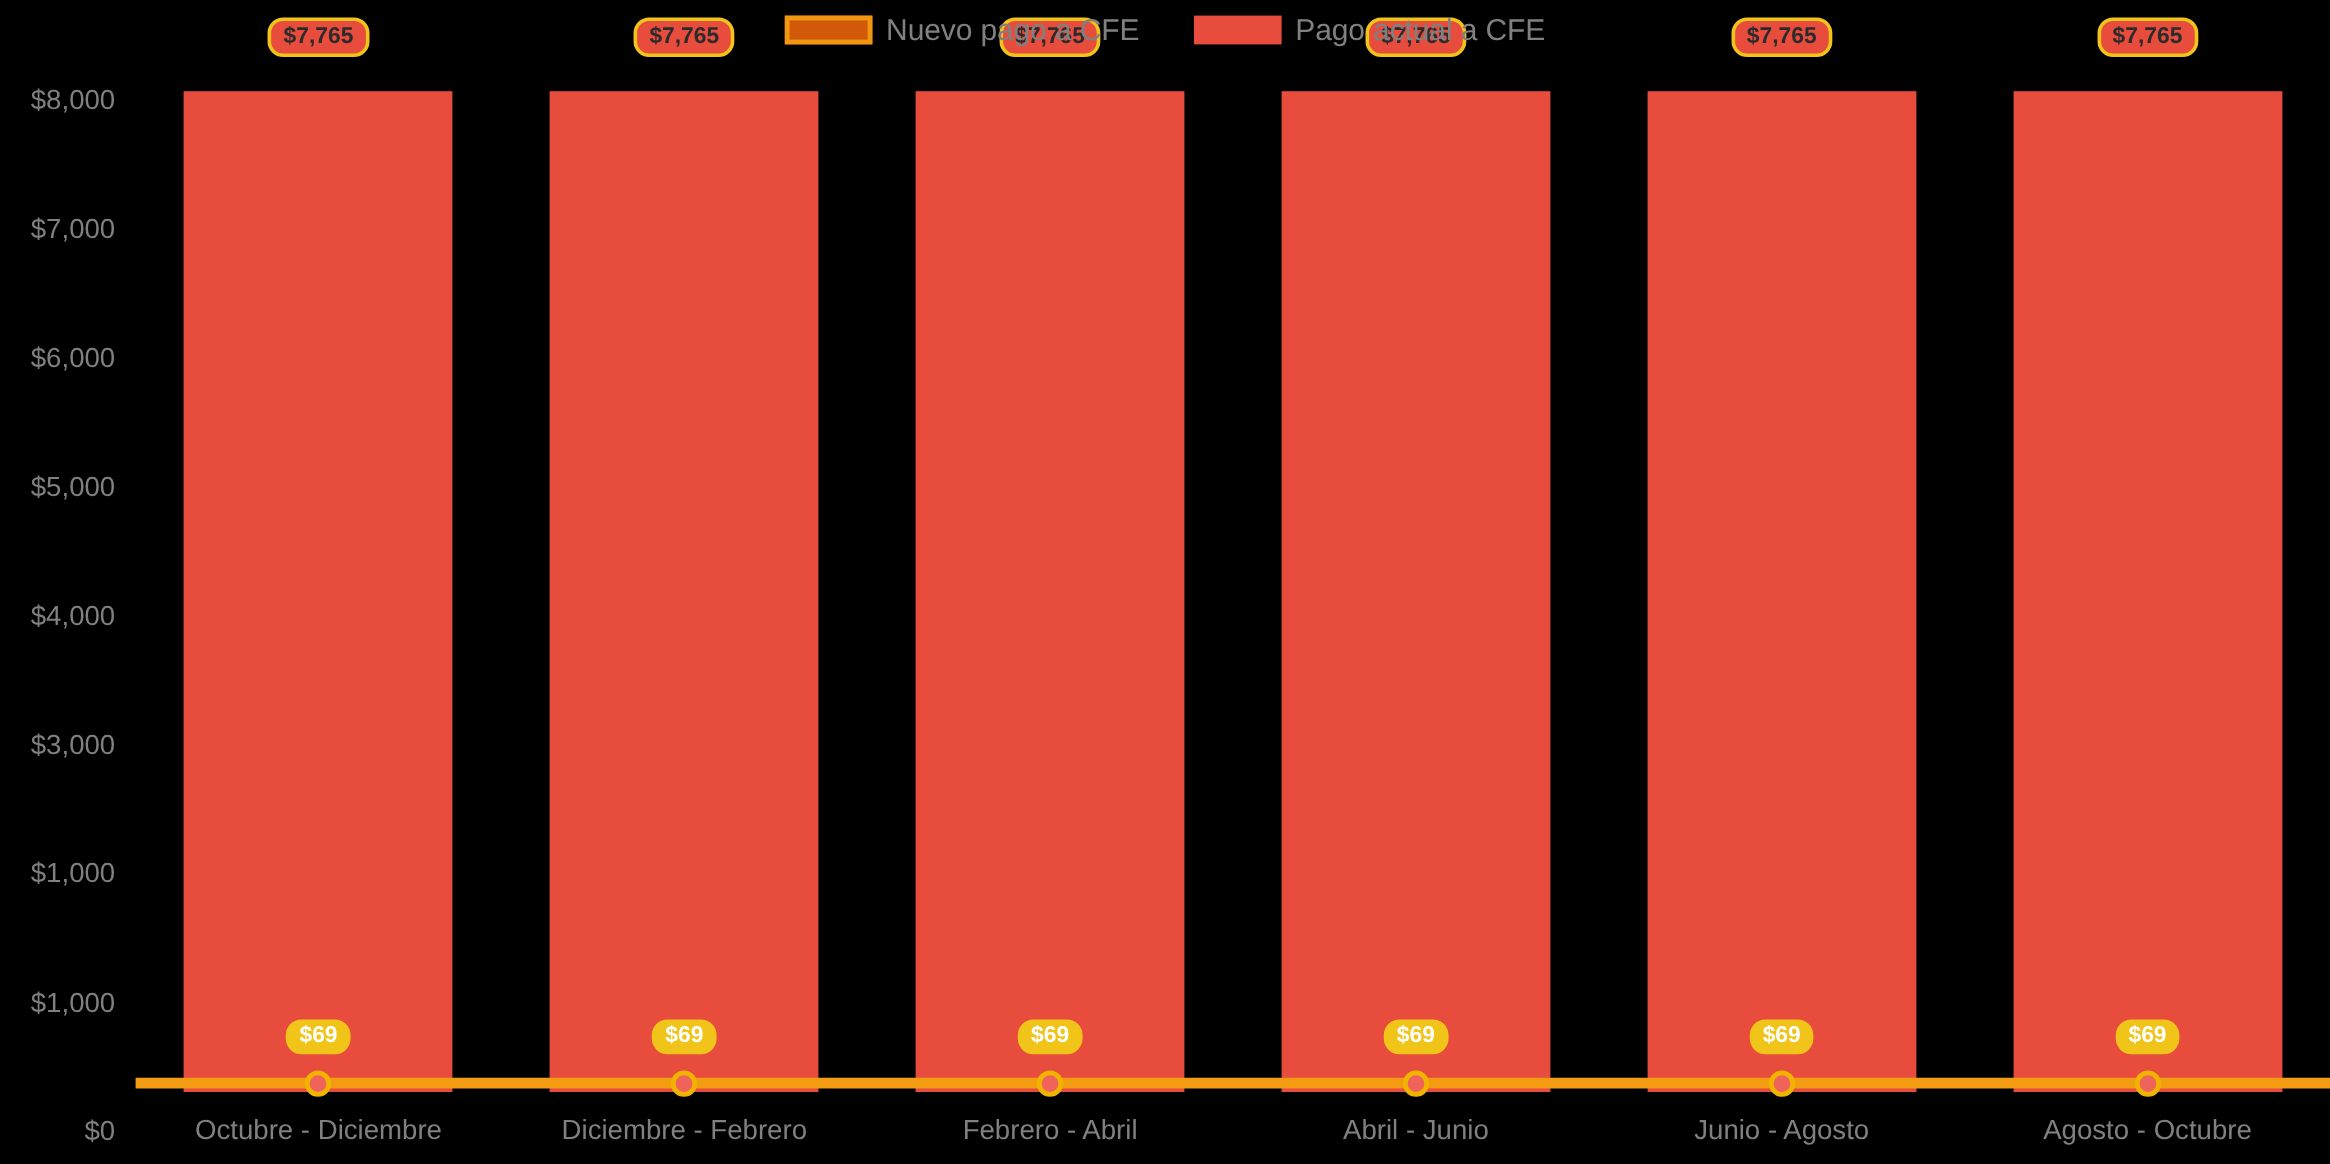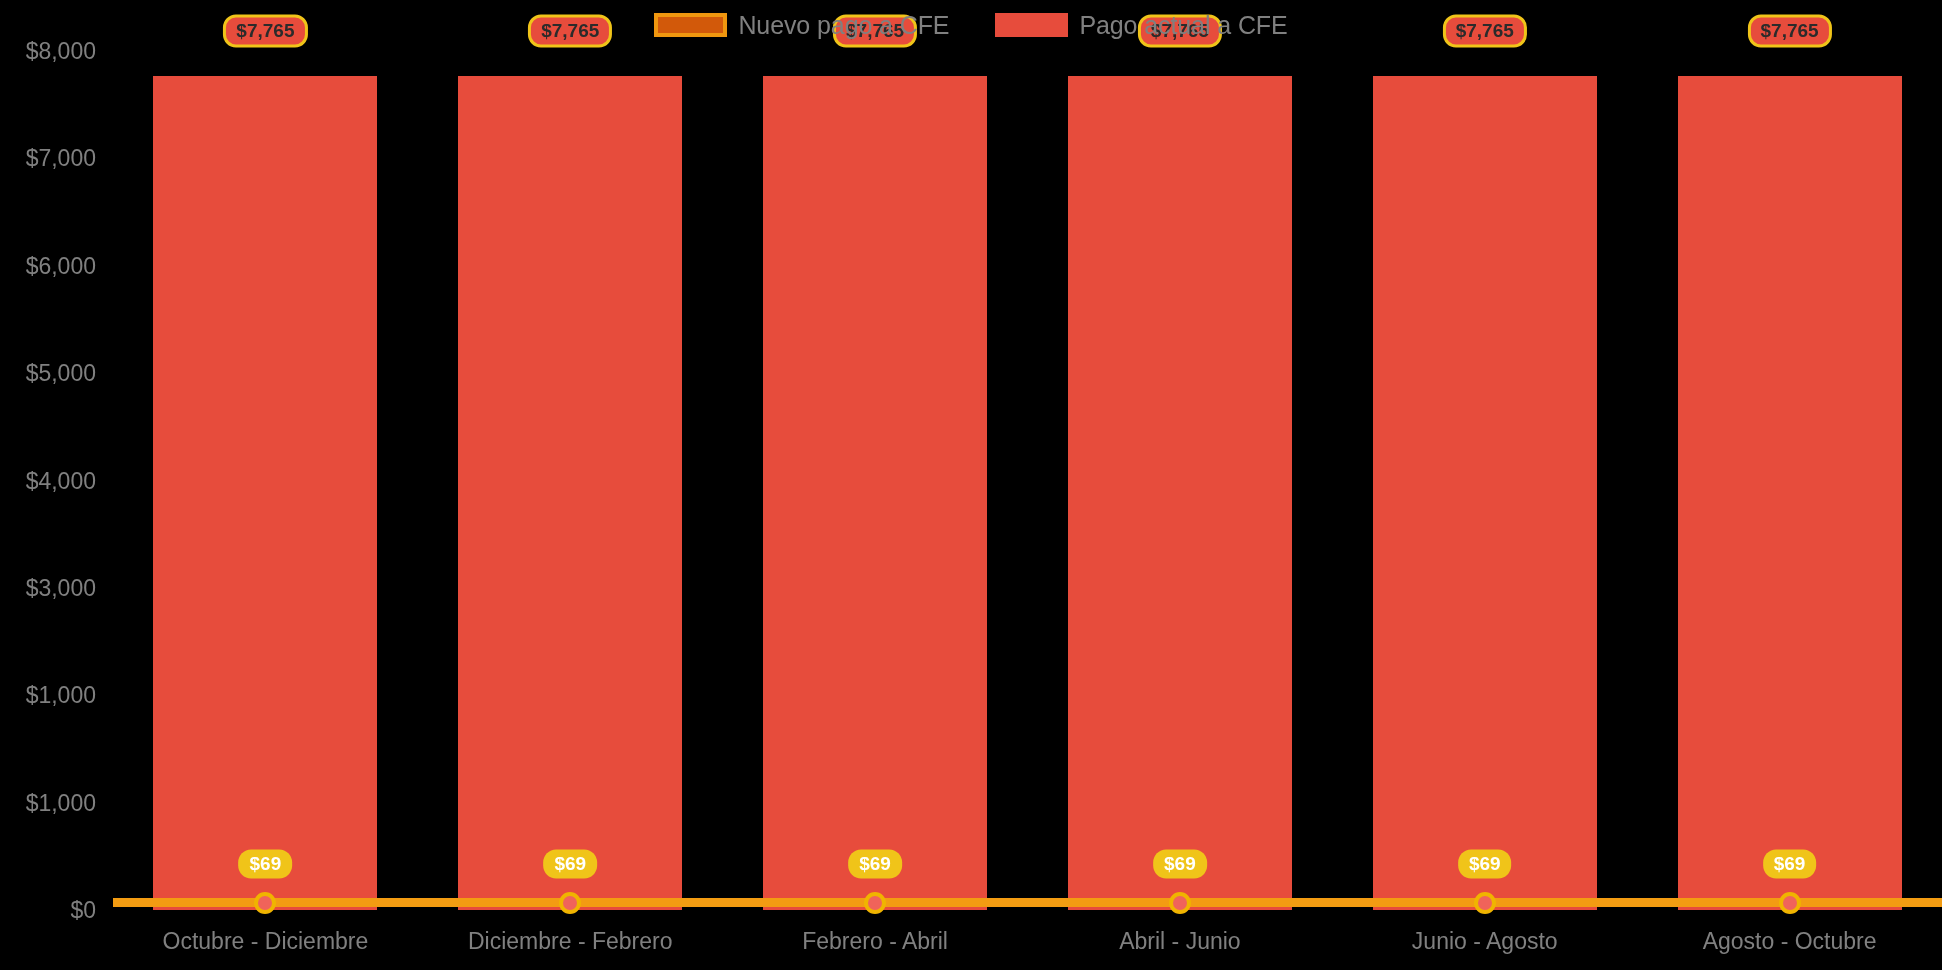--- a/index.html
+++ b/index.html
@@ -73,20 +73,21 @@
   }
   .y-tick {
     position: absolute;
     right: 17px;
     transform: translateY(-50%);
     color: #808080;
     font-size: 23px;
     line-height: 26px;
     white-space: nowrap;
     text-align: right;
+    margin-top: 32px;
   }
 
   
   .bar {
     position: absolute;
     background: #E74C3C;
     bottom: 0;
   }
 
   

